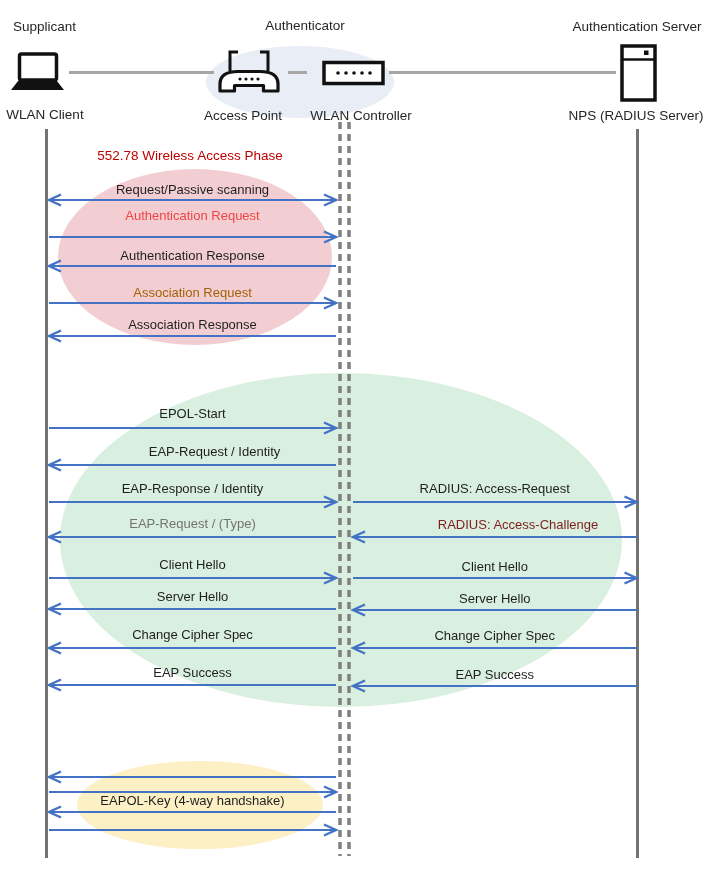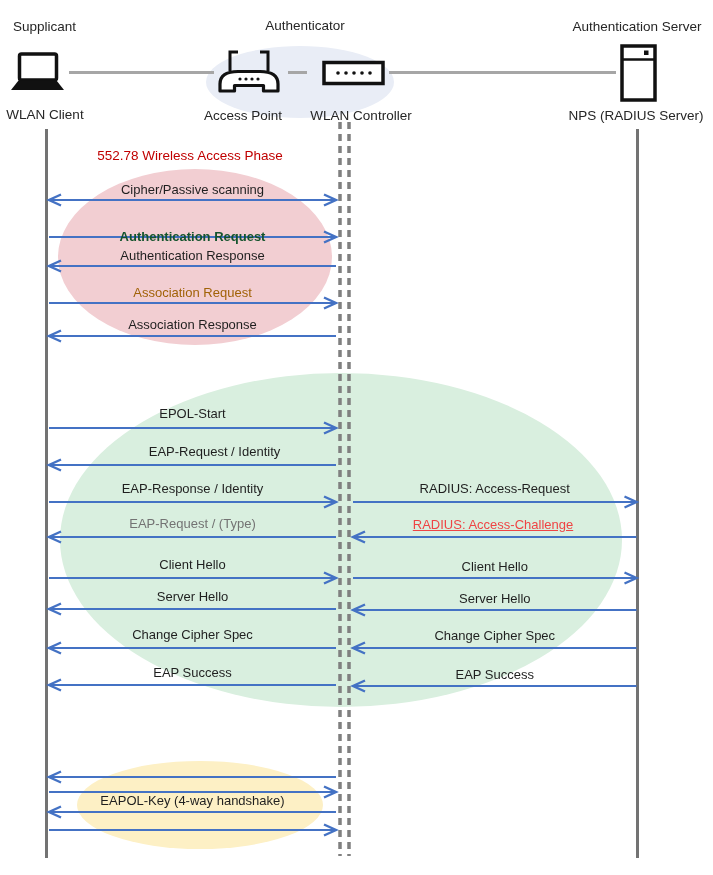--- a/index.html
+++ b/index.html
@@ -129,31 +129,31 @@
     <div class="lbl centered" style="left:637px;top:19px">Authentication Server</div>
 
     <div class="lbl centered" style="left:45px;top:107px">WLAN Client</div>
     <div class="lbl centered" style="left:243px;top:108px">Access Point</div>
     <div class="lbl centered" style="left:361px;top:108px">WLAN Controller</div>
     <div class="lbl centered" style="left:636px;top:108px">NPS (RADIUS Server)</div>
 
     <div class="phase-title" id="phase1-title" style="left:190px;top:146px">552.78 Wireless Access Phase</div>
 
     <div id="msg-labels">
-        <div class="msg-label" style="left: 192.5px; top: 182px; color: rgb(31, 31, 31);">Cipher/Passive scanning</div>
-        <div class="msg-label" style="left: 192.5px; top: 229px; color: #14532d; font-weight: bold;">Authentication Request</div>
+        <div class="msg-label" style="left: 192.5px; top: 182px; color: rgb(31, 31, 31);">Request/Passive scanning</div>
+        <div class="msg-label" style="left: 192.5px; top: 208px; color: #ef4444;">Authentication Request</div>
         <div class="msg-label" style="left: 192.5px; top: 248px; color: rgb(31, 31, 31);">Authentication Response</div>
         <div class="msg-label" style="left: 192.5px; top: 285px; color: #a16207;">Association Request</div>
         <div class="msg-label" style="left: 192.5px; top: 317px; color: rgb(31, 31, 31);">Association Response</div>
         <div class="msg-label" style="left: 192.5px; top: 406px; color: rgb(31, 31, 31);">EPOL-Start</div>
         <div class="msg-label" style="left: 192.5px; top: 444px; color: rgb(31, 31, 31); padding-left: 44px;">EAP-Request / Identity</div>
         <div class="msg-label" style="left: 192.5px; top: 481px; color: rgb(31, 31, 31);">EAP-Response / Identity</div>
         <div class="msg-label" style="left: 494.75px; top: 481px; color: rgb(31, 31, 31);">RADIUS: Access-Request</div>
         <div class="msg-label" style="left: 192.5px; top: 516px; color: #737373;">EAP-Request / (Type)</div>
-        <div class="msg-label" style="left: 493px; top: 517px; color: #ef4444; text-decoration: underline;">RADIUS: Access-Challenge</div>
+        <div class="msg-label" style="left: 518px; top: 517px; color: #7f1d1d;">RADIUS: Access-Challenge</div>
         <div class="msg-label" style="left: 192.5px; top: 557px; color: rgb(31, 31, 31);">Client Hello</div>
         <div class="msg-label" style="left: 494.75px; top: 559px; color: rgb(31, 31, 31);">Client Hello</div>
         <div class="msg-label" style="left: 192.5px; top: 589px; color: rgb(31, 31, 31);">Server Hello</div>
         <div class="msg-label" style="left: 494.75px; top: 591px; color: rgb(31, 31, 31);">Server Hello</div>
         <div class="msg-label" style="left: 192.5px; top: 627px; color: rgb(31, 31, 31);">Change Cipher Spec</div>
         <div class="msg-label" style="left: 494.75px; top: 628px; color: rgb(31, 31, 31);">Change Cipher Spec</div>
         <div class="msg-label" style="left: 192.5px; top: 665px; color: rgb(31, 31, 31);">EAP Success</div>
         <div class="msg-label" style="left: 494.75px; top: 667px; color: rgb(31, 31, 31);">EAP Success</div>
         <div class="msg-label" style="left: 192.5px; top: 793px; color: rgb(31, 31, 31);">EAPOL-Key (4-way handshake)</div>
       </div>

